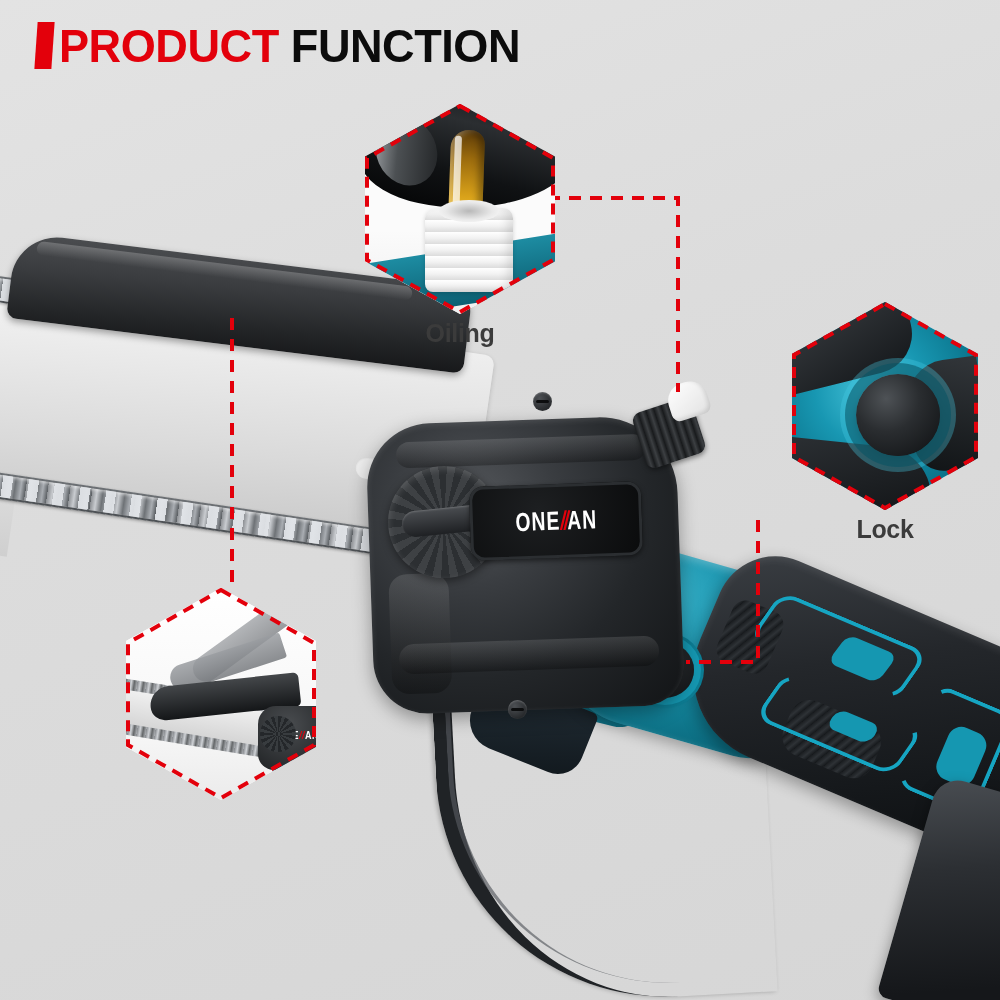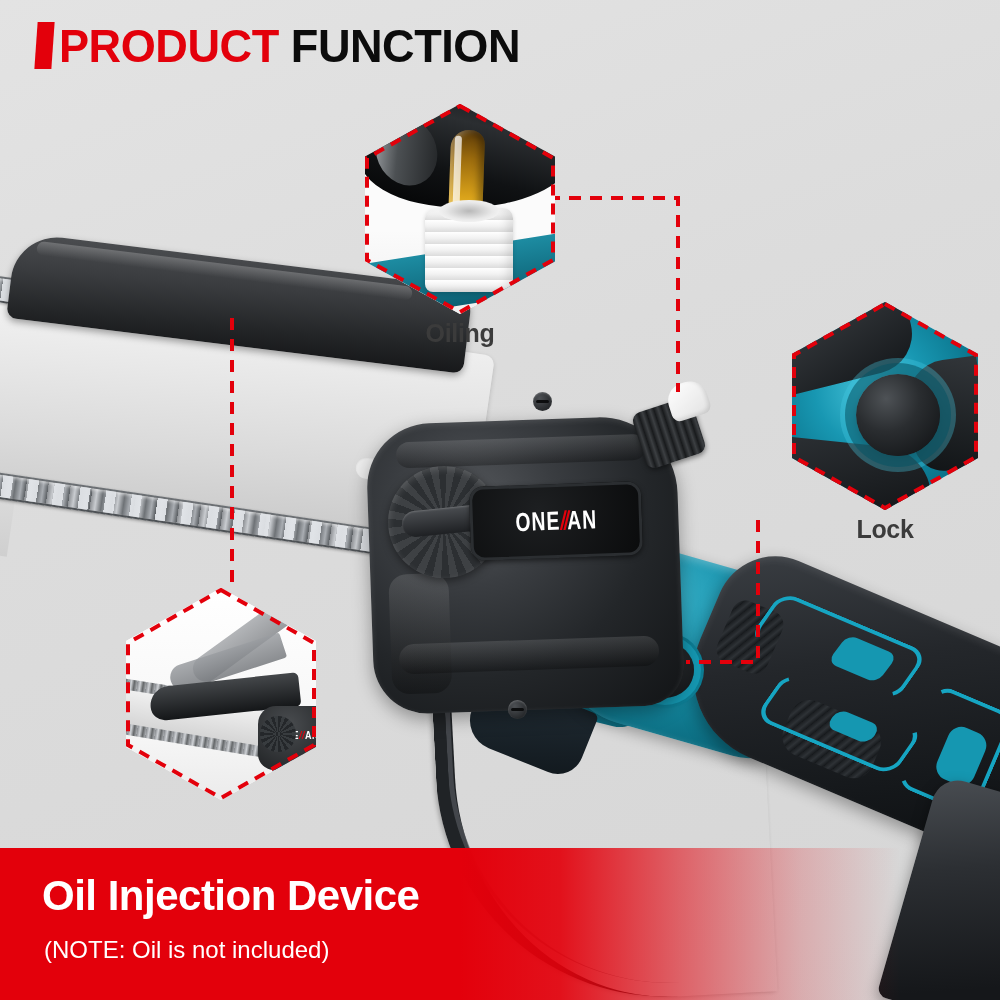--- a/index.html
+++ b/index.html
@@ -561,18 +561,14 @@
           </div>
           <div class="bf-knob"></div>
         </div>
       </div>
       <svg class="hex-border" width="190" height="212" viewBox="0 0 190 212">
         <polygon points="95,2 188,55 188,157 95,210 2,157 2,55" fill="none" stroke="#E3000B" stroke-width="4" stroke-dasharray="11,8"></polygon>
       </svg>
     </div>
   </div>
 
-  <div id="banner">
-    <div class="b-title">Oil Injection Device</div>
-    <div class="b-note">(NOTE: Oil is not included)</div>
-  </div>
 
 </div>
 
 </body></html>

